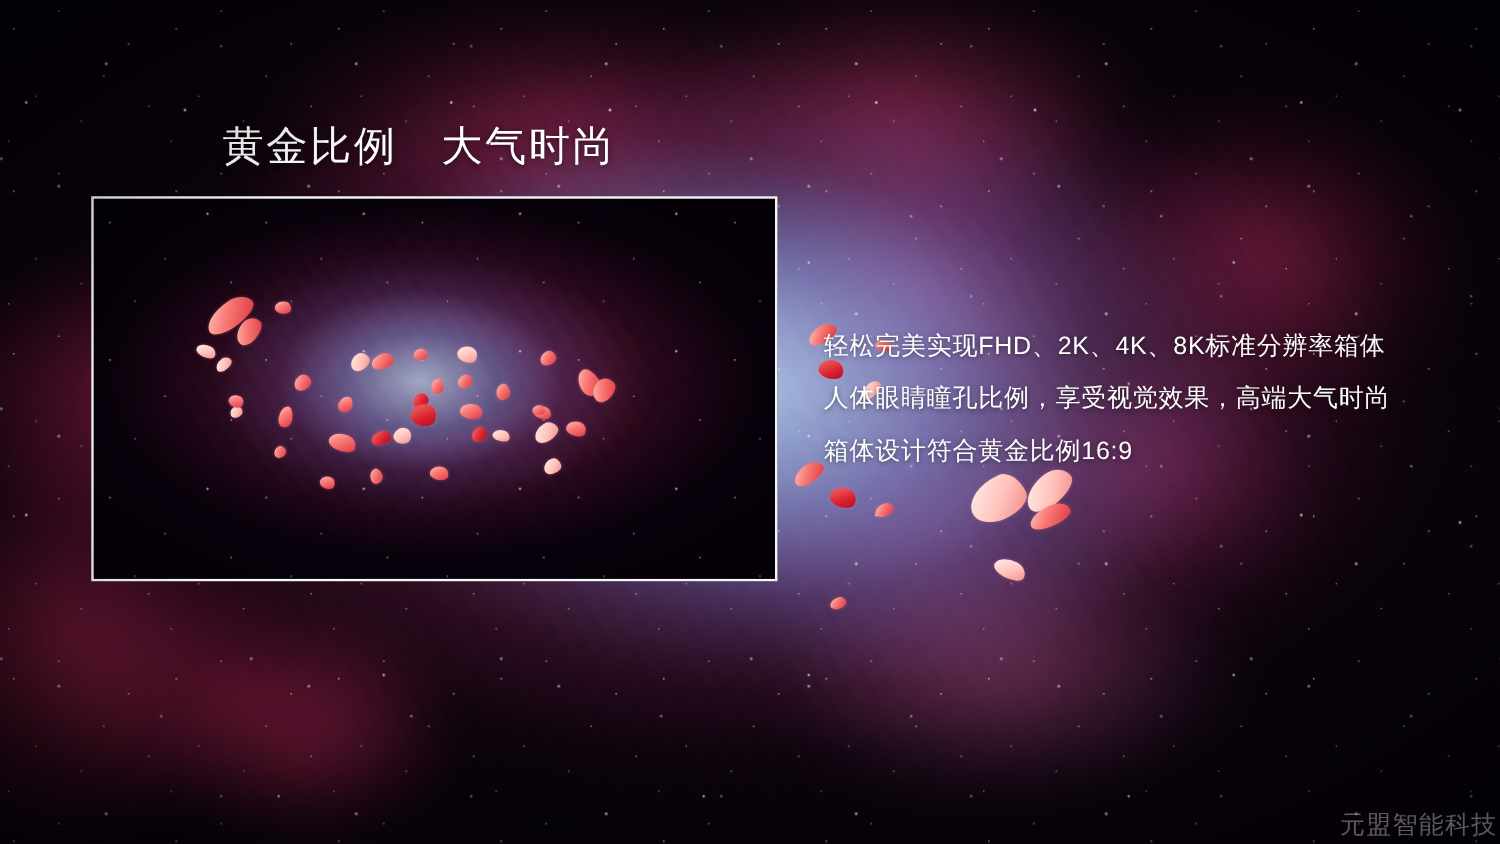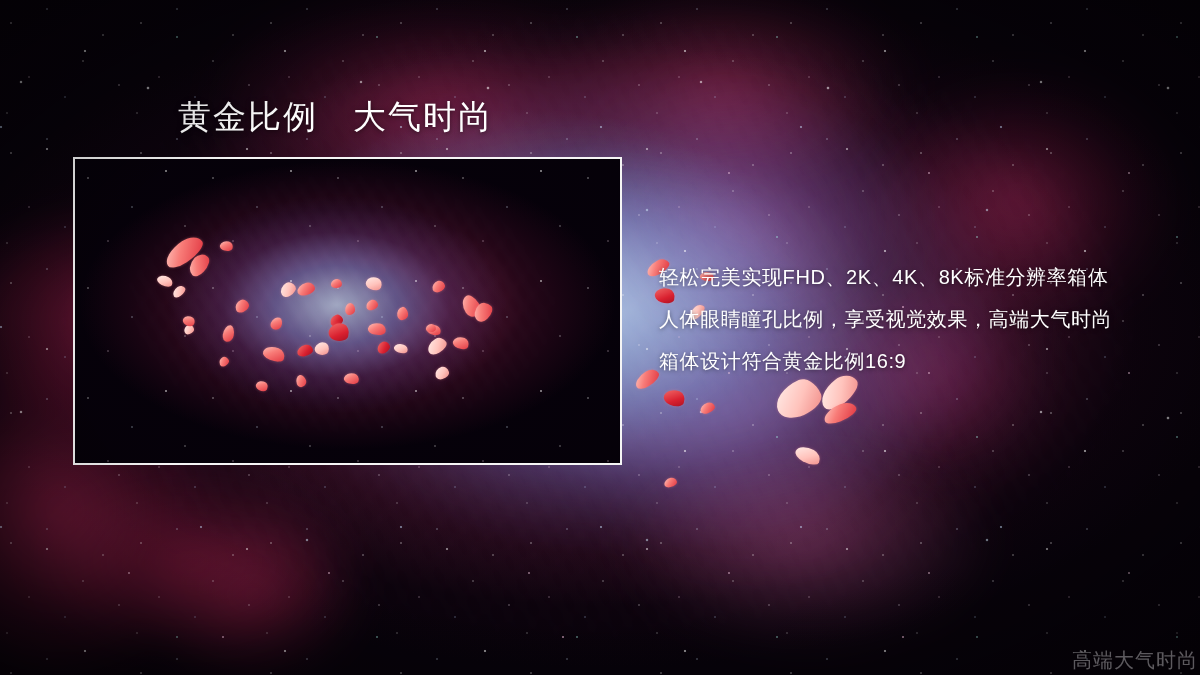--- a/index.html
+++ b/index.html
@@ -336,15 +336,15 @@
   <div class="title">黄金比例　大气时尚</div>
 
   <div class="body-block">
     <div class="body-line">轻松完美实现FHD、2K、4K、8K标准分辨率箱体</div>
     <div class="body-line">人体眼睛瞳孔比例，享受视觉效果，高端大气时尚</div>
     <div class="body-line">箱体设计符合黄金比例16:9</div>
   </div>
 
   <div class="vignette"></div>
 
-  <div class="watermark">高端大气时尚</div>
+  <div class="watermark">元盟智能科技</div>
 
 </div>
 
 </body></html>

